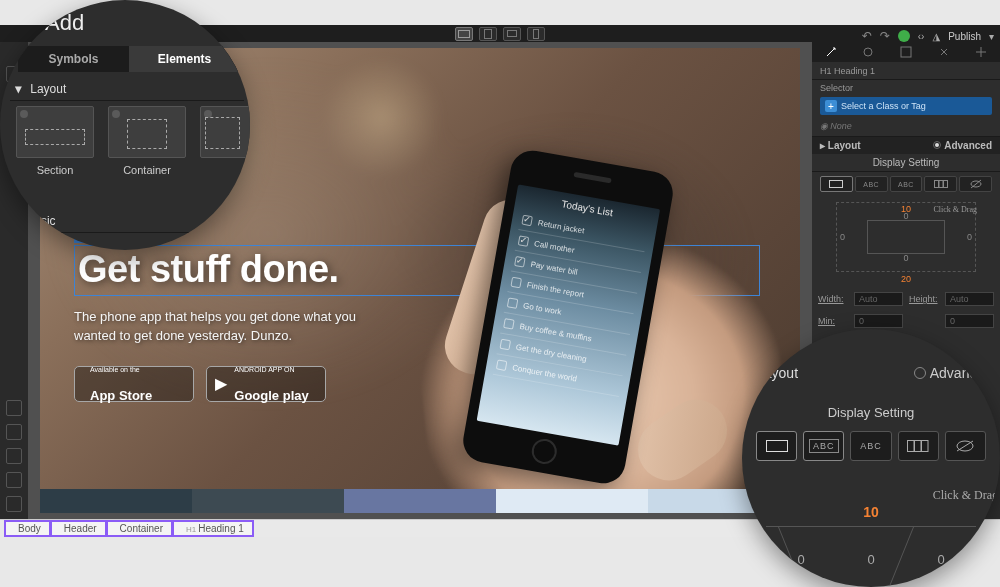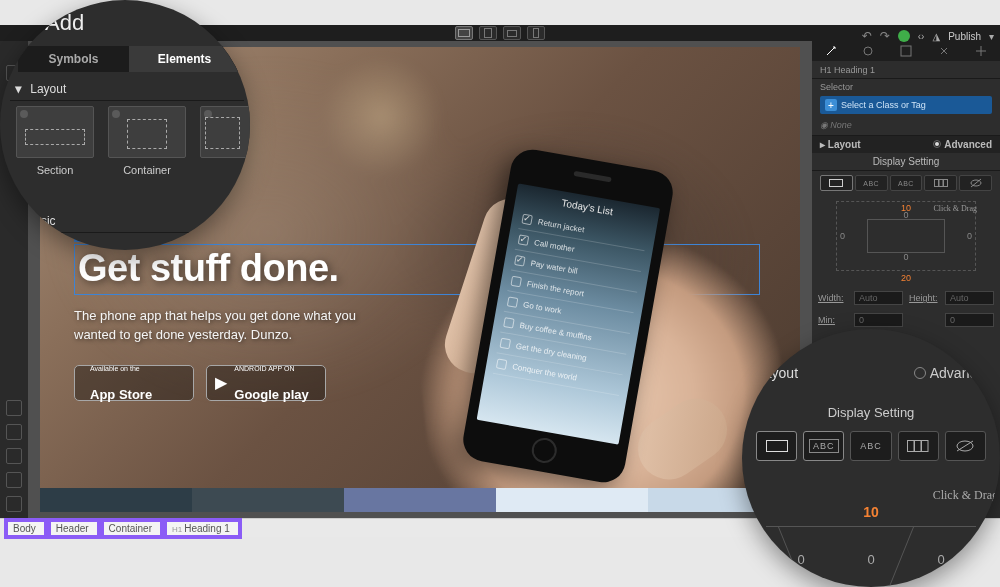--- a/index.html
+++ b/index.html
@@ -251,22 +251,22 @@
 .check { width:10px;height:10px;border:1px solid rgba(255,255,255,0.55);border-radius:2px;position:relative;}
 .check.done::after{content:'✓';position:absolute;left:0;top:-2px;font-size:9px;color:#d8d8d8;}
 
 
 .breadcrumb {
   height:19px; background:#e9e9e9; border-top:1px solid #ccc;
   display:flex; align-items:center; padding-left:4px;
   font-size:10px; color:#555;
 }
 .bc-item {
-  padding: 1px 8px 1px 5px;
-  border:4px solid #8b5cf6;
+  padding: 1px 8px 1px 12px;
+  border:2px solid #8b5cf6;
   background:#f4f4f4;
   margin-right:-1px;
   position:relative;
 }
 .bc-pre { color:#999; font-size:8px; margin-right:2px;}
 
 
 .bl-rail {
   position:absolute; left:0; bottom:19px;
   width:28px; height:118px;

